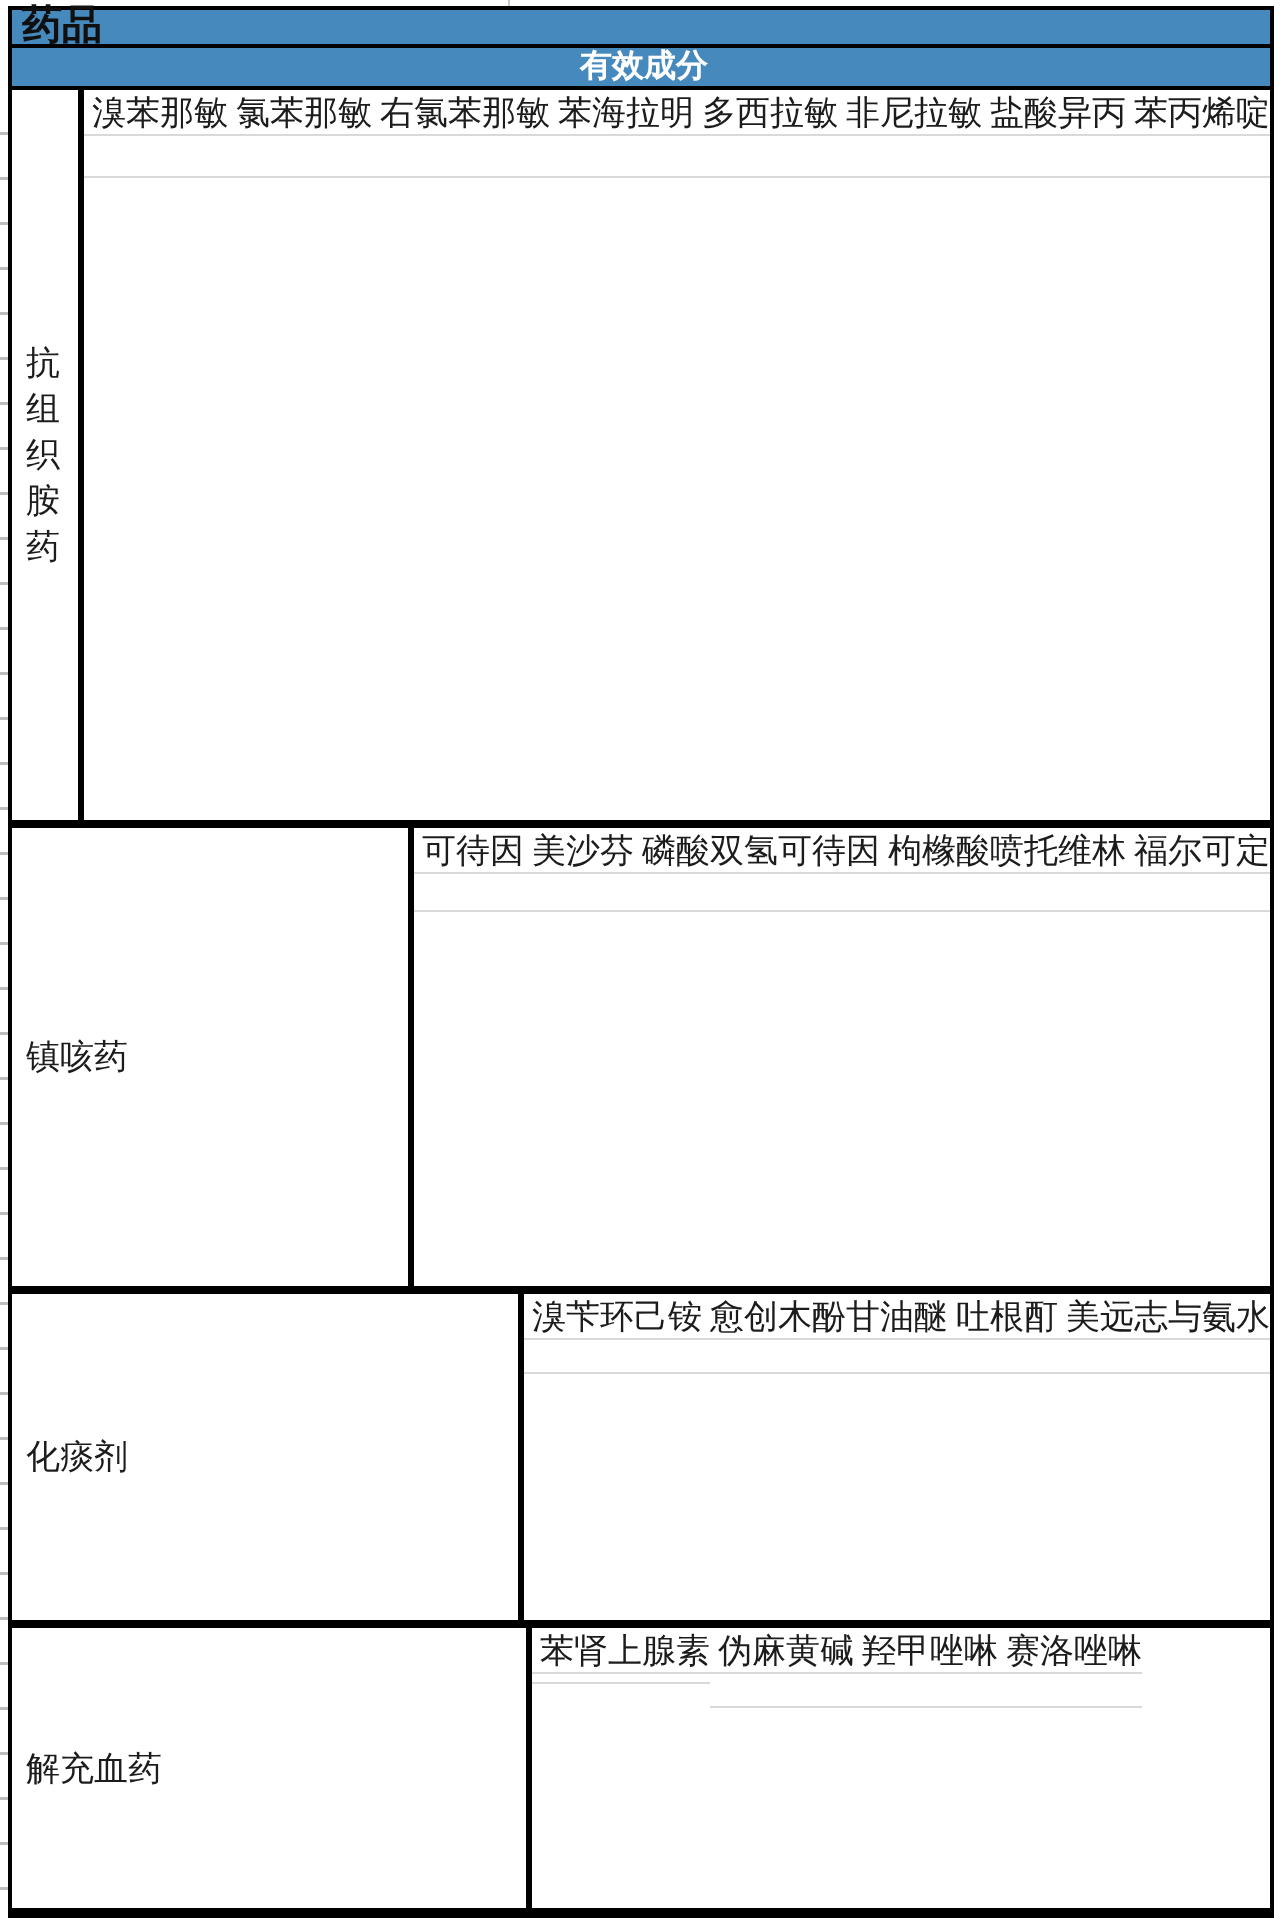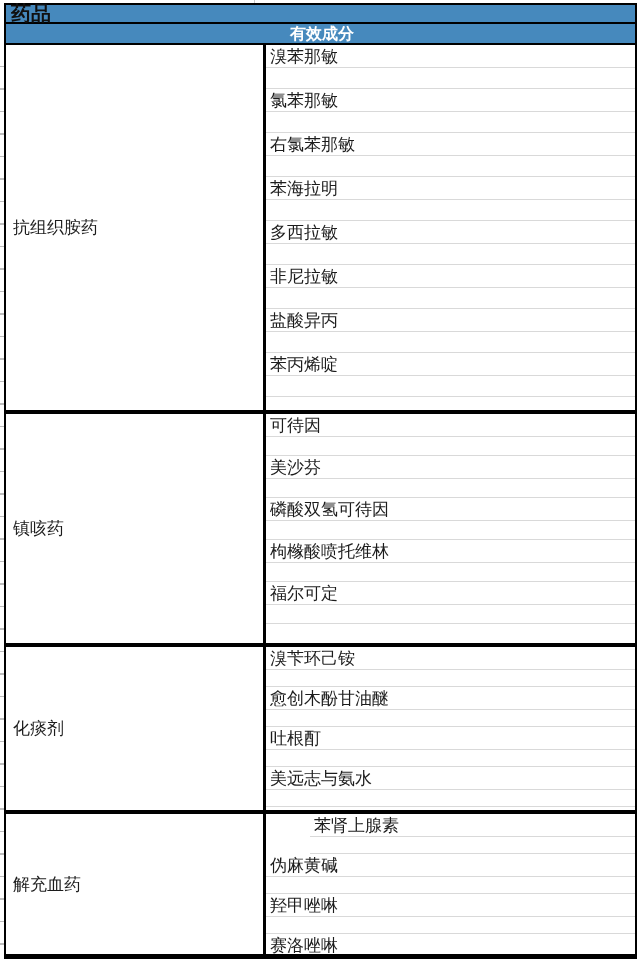--- a/index.html
+++ b/index.html
@@ -40,21 +40,21 @@
   .hc-ing{flex:1;padding-left:16px;}
   .section{
     display:flex;flex:0 0 auto;box-sizing:content-box;overflow:hidden;
     border-bottom:4px solid var(--border);background:#ffffff;
   }
   .section.last{border-bottom:5px solid var(--border);}
   .cat-cell{
     width:260px;box-sizing:border-box;border-right:3px solid var(--border);
     display:flex;align-items:center;padding-left:7px;font-size:17px;
   }
-  .ing-col{flex:1;display:flex;flex-direction:column;}
+  .ing-col{flex:1;display:flex;flex-direction:row;}
   .ing-block{display:flex;flex-direction:column;flex:0 0 auto;}
   .ing-text{
     height:23px;line-height:23px;box-sizing:border-box;padding-left:4px;
     border-bottom:1px solid var(--grid);font-size:17px;white-space:nowrap;overflow:hidden;
   }
   .ing-blank{flex:1;border-bottom:1px solid var(--grid);}
   .ing-filler{flex:1 1 auto;}
 </style>
 </head>
 <body>
@@ -166,21 +166,21 @@
         </div>
         <div class="ing-filler"></div>
       </div>
   </div>
 
   <div class="section last" style="height:140px">
     <div class="cat-cell">
       <span>解充血药</span>
     </div>
     <div class="ing-col">
-        <div class="ing-block" style="height: 40px; margin-left: 44px;">
+        <div class="ing-block" style="height: 28px;">
           <div class="ing-text">苯肾上腺素</div>
           <div class="ing-blank"></div>
         </div>
         <div class="ing-block" style="height: 40px;">
           <div class="ing-text">伪麻黄碱</div>
           <div class="ing-blank"></div>
         </div>
         <div class="ing-block" style="height: 40px;">
           <div class="ing-text">羟甲唑啉</div>
           <div class="ing-blank"></div>

